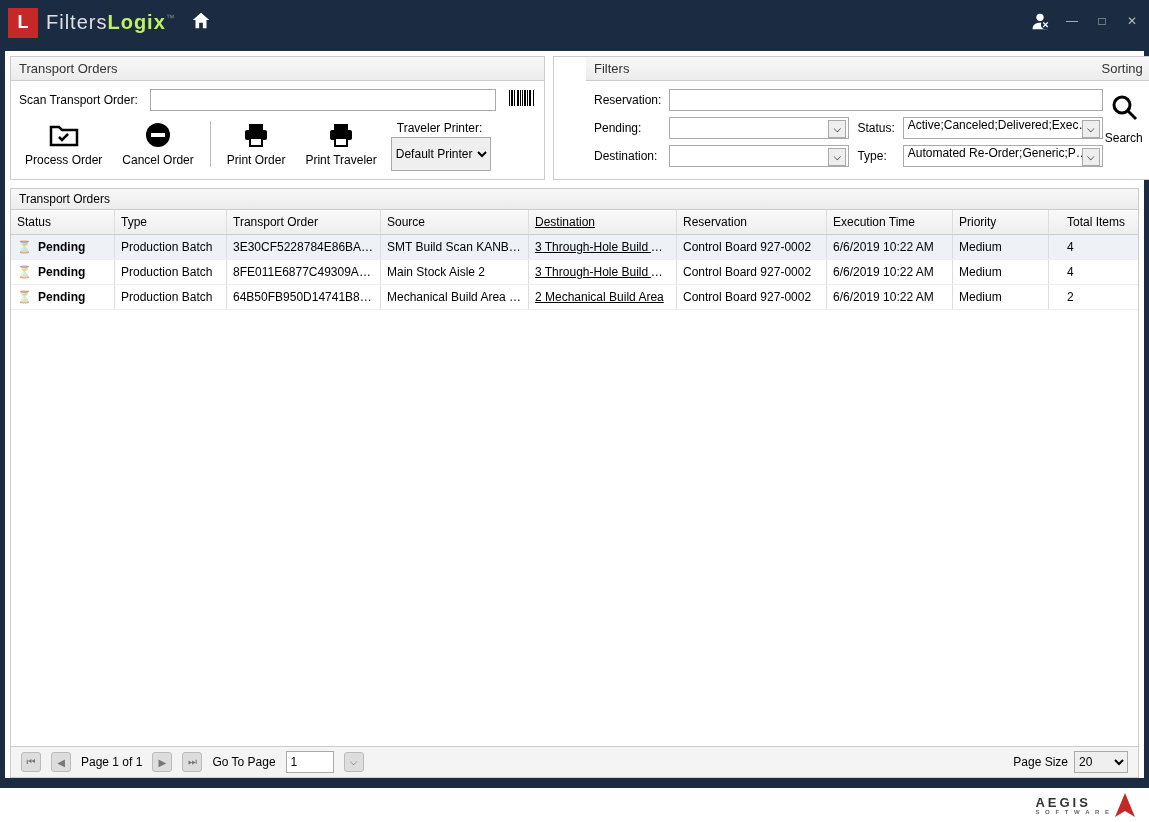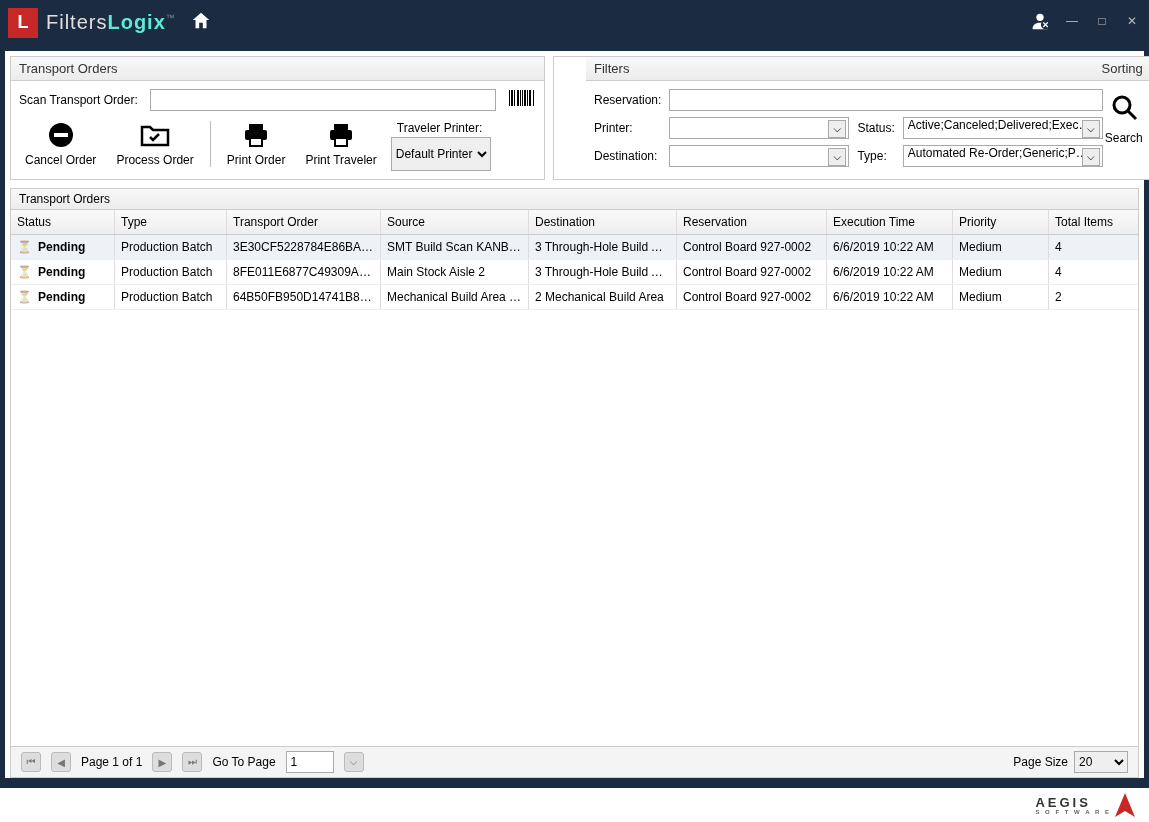--- a/index.html
+++ b/index.html
@@ -2,21 +2,21 @@
 <html><head>
 <meta charset="utf-8">
 <style>
 * { box-sizing: border-box; margin: 0; padding: 0; font-family: "Segoe UI", Arial, sans-serif; }
 body { background: #fff; width: 1149px; height: 822px; overflow: hidden; display: flex; flex-direction: column; }
 
 
 .header { height: 45px; background: #1a2b42; display: flex; align-items: center; padding: 0 8px; color: #fff; }
 .logo-box { width: 30px; height: 30px; background: #c62828; display: flex; align-items: center; justify-content: center; color: #fff; font-size: 18px; font-weight: bold; margin-right: 8px; }
 .brand { font-size: 20px; letter-spacing: 1px; color: #e0e0e0; }
-.brand b { font-weight: 600; color: #5eead4; }
+.brand b { font-weight: 600; color: #bef264; }
 .brand .tm { font-size: 9px; vertical-align: super; color: #888; }
 .home-icon { margin-left: 14px; cursor: pointer; }
 .header-right { margin-left: auto; display: flex; align-items: center; gap: 12px; }
 .user-icon { cursor: pointer; }
 .win-btn { width: 18px; height: 18px; color: #bbb; font-size: 12px; text-align: center; cursor: pointer; }
 
 
 .main-frame { flex: 1; border: 5px solid #1a2b42; border-top: 6px solid #1a2b42; border-bottom: 10px solid #1a2b42; background: #fff; display: flex; flex-direction: column; padding: 5px 5px 0 5px; }
 
 
@@ -61,25 +61,25 @@
 .grid-row { display: flex; border-bottom: 1px solid #eee; }
 .grid-row.selected { background: #eef2f7; }
 .status-cell { display: flex; align-items: center; gap: 6px; font-weight: bold; }
 .hourglass { color: #888; opacity: .6; }
 
 
 .c-status { width: 104px; }
 .c-type { width: 112px; }
 .c-to { width: 154px; }
 .c-source { width: 148px; }
-.c-dest { width: 148px; }
+.c-dest { width: 148px; text-decoration: underline; }
 .c-res { width: 150px; }
 .c-exec { width: 126px; }
 .c-prio { width: 96px; }
-.c-items { width: 72px; border-right: none; }
+.c-items { width: 72px; border-right: none; margin-left: 12px; }
 
 
 .grid-pager { border-top: 1px solid #ccc; background: #f4f4f4; padding: 4px 10px; display: flex; align-items: center; gap: 10px; font-size: 12px; }
 .pager-btn { width: 20px; height: 20px; background: #ddd; border: 1px solid #bbb; border-radius: 3px; display: flex; align-items: center; justify-content: center; font-size: 10px; color: #777; cursor: pointer; }
 .pager-input { width: 48px; height: 22px; border: 1px solid #aaa; font-size: 12px; padding: 0 4px; }
 .pager-select { height: 22px; width: 54px; border: 1px solid #aaa; font-size: 12px; }
 .pager-right { margin-left: auto; display: flex; align-items: center; gap: 6px; }
 
 
 .footer { height: 34px; background: #fff; display: flex; align-items: center; justify-content: flex-end; padding: 0 14px; }
@@ -140,35 +140,35 @@
                   <rect x="18" width="1" height="16"></rect>
                   <rect x="20" width="2" height="16"></rect>
                   <rect x="24" width="1" height="16"></rect>
                 </g>
               </svg>
           </div>
         </div>
         <div class="toolbar-row">
           <div class="tool-btn">
             <div class="icon-box">
+              <svg width="30" height="26" viewBox="0 0 30 26" fill="#000">
+                  <path d="M2 5h8l3 3h15v15H2z" fill="none" stroke="#000" stroke-width="2.5"></path>
+                  <path d="M10 15l3 3 6-6" fill="none" stroke="#000" stroke-width="2.5"></path>
+                </svg>
+            </div>
+            <span>Process Order</span>
+          </div>
+          <div class="tool-btn">
+            <div class="icon-box">
               <svg width="26" height="26" viewBox="0 0 26 26">
                   <circle cx="13" cy="13" r="12" fill="#000"></circle>
                   <rect x="6" y="11" width="14" height="4" fill="#fff"></rect>
                 </svg>
             </div>
             <span>Cancel Order</span>
-          </div>
-          <div class="tool-btn">
-            <div class="icon-box">
-              <svg width="30" height="26" viewBox="0 0 30 26" fill="#000">
-                  <path d="M2 5h8l3 3h15v15H2z" fill="none" stroke="#000" stroke-width="2.5"></path>
-                  <path d="M10 15l3 3 6-6" fill="none" stroke="#000" stroke-width="2.5"></path>
-                </svg>
-            </div>
-            <span>Process Order</span>
           </div>
           <div class="tool-sep"></div>
           <div class="tool-btn">
             <div class="icon-box">
               <svg width="28" height="26" viewBox="0 0 28 26" fill="#000">
                   <rect x="7" y="2" width="14" height="6"></rect>
                   <rect x="3" y="8" width="22" height="10" rx="2"></rect>
                   <rect x="8" y="16" width="12" height="8" fill="#fff" stroke="#000" stroke-width="2"></rect>
                 </svg>
             </div>
@@ -197,21 +197,21 @@
     <div class="panel panel-right">
       <div class="panel-header">
         <span>Filters</span>
         <span class="sorting">Sorting</span>
       </div>
       <div class="panel-body filter-right">
         <div class="filters-grid" style="flex:1">
           <span>Reservation:</span>
           <input class="filter-input wide" type="text" style="">
 
-          <span>Printer:</span>
+          <span>Pending:</span>
           <div class="filter-select"></div>
           <span>Status:</span>
           <div class="filter-select">Active;Canceled;Delivered;Exec…</div>
 
           <span>Destination:</span>
           <div class="filter-select"></div>
           <span>Type:</span>
           <div class="filter-select">Automated Re-Order;Generic;P…</div>
         </div>
         <div class="search-col">

